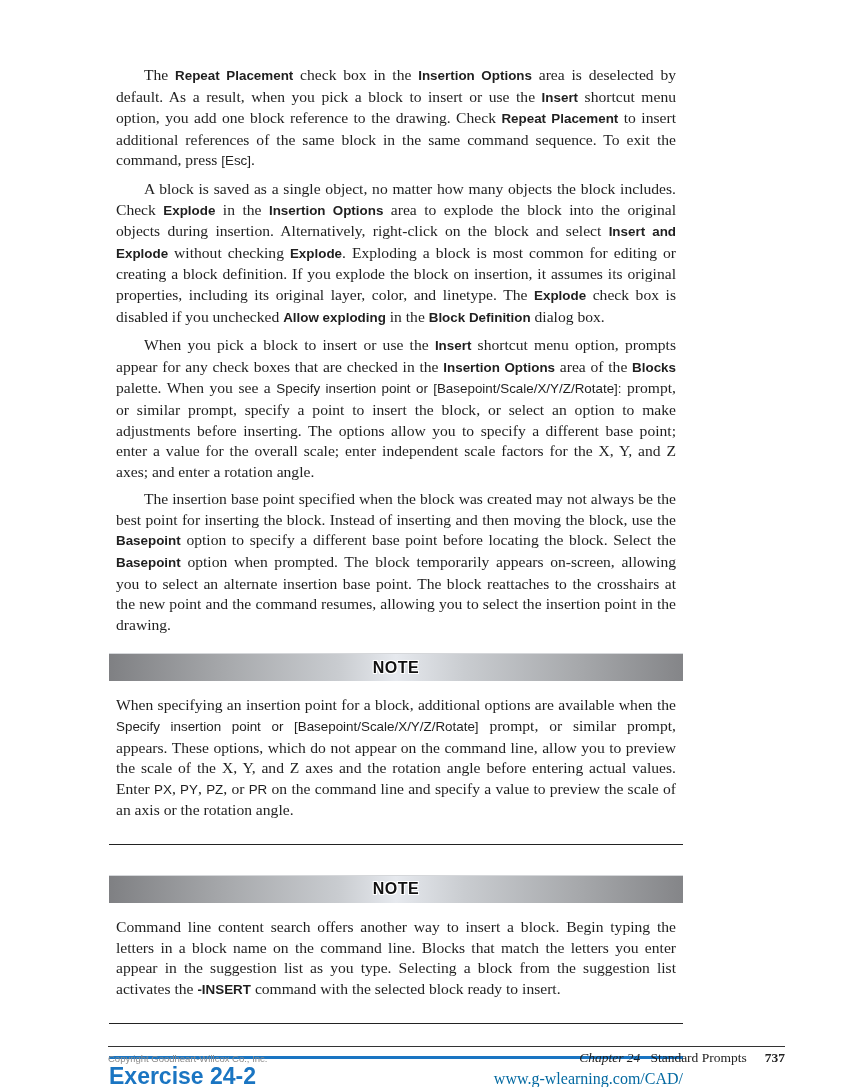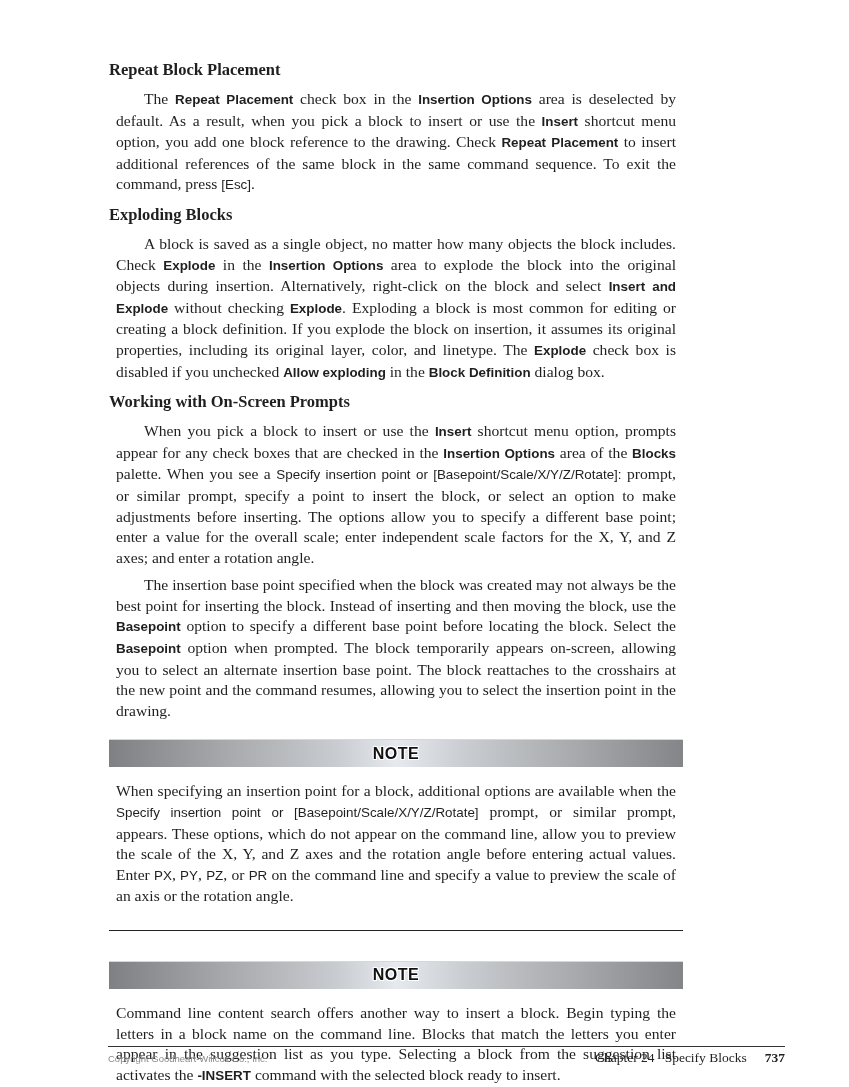--- a/index.html
+++ b/index.html
@@ -20,41 +20,38 @@
     .note-body { padding-top: 7px; padding-bottom: 16px; border-bottom: 1.5px solid #222; }
     .exercise { margin-top: 32px; border-top: 3px solid #1a75c2; border-bottom: 3px solid #1a75c2; padding: 2px 0 5px 0; }
     .ex-head { display: flex; justify-content: space-between; align-items: baseline; }
     .ex-title { font-family: "Liberation Sans", "DejaVu Sans", sans-serif; font-weight: bold; font-size: 23px; line-height: 30px; color: #1a75c2; }
     .ex-url { font-family: Liberation Serif, serif; font-size: 16px; color: #0369a1; }
     .ex-desc { margin-top: 0px; }
     .footer { position: absolute; left: 108px; top: 1046px; width: 677px; border-top: 1px solid #333; padding-top: 3px;
       display: flex; justify-content: space-between; align-items: baseline; }
     .copyright { font-family: "Liberation Sans", "DejaVu Sans", sans-serif; font-size: 9.5px; color: #8a8a8a; }
     .runhead { font-family: "Liberation Serif", "DejaVu Serif", serif; font-size: 13.5px; color: #222; }
-    .runhead .chap { }
+    .runhead .chap { font-style: italic; }
     .runhead .title { margin-left: 10px; }
     .runhead .pnum { font-weight: bold; margin-left: 18px; }
   </style>
 </head>
 <body>
 
 <div class="page">
 
   <div class="sec">
-    <h3>Repeat Block Placement</h3>
     <p class="indent rich">The <span class="ui">Repeat Placement</span> check box in the <span class="ui">Insertion Options</span> area is deselected by default. As a result, when you pick a block to insert or use the <span class="ui">Insert</span> shortcut menu option, you add one block reference to the drawing. Check <span class="ui">Repeat Placement</span> to insert additional references of the same block in the same command sequence. To exit the command, press <span class="prompt">[Esc]</span>.</p>
   </div>
 
   <div class="sec">
-    <h3>Exploding Blocks</h3>
     <p class="indent rich">A block is saved as a single object, no matter how many objects the block includes. Check <span class="ui">Explode</span> in the <span class="ui">Insertion Options</span> area to explode the block into the original objects during insertion. Alternatively, right-click on the block and select <span class="ui">Insert and Explode</span> without checking <span class="ui">Explode</span>. Exploding a block is most common for editing or creating a block definition. If you explode the block on insertion, it assumes its original properties, including its original layer, color, and linetype. The <span class="ui">Explode</span> check box is disabled if you unchecked <span class="ui">Allow exploding</span> in the <span class="ui">Block Definition</span> dialog box.</p>
   </div>
 
   <div class="sec">
-    <h3>Working with On-Screen Prompts</h3>
     <p class="indent rich">When you pick a block to insert or use the <span class="ui">Insert</span> shortcut menu option, prompts appear for any check boxes that are checked in the <span class="ui">Insertion Options</span> area of the <span class="ui">Blocks</span> palette. When you see a <span class="prompt">Specify insertion point or [Basepoint/Scale/X/Y/Z/Rotate]:</span> prompt, or similar prompt, specify a point to insert the block, or select an option to make adjustments before inserting. The options allow you to specify a different base point; enter a value for the overall scale; enter independent scale factors for the X, Y, and Z axes; and enter a rotation angle.</p>
     <p class="indent rich">The insertion base point specified when the block was created may not always be the best point for inserting the block. Instead of inserting and then moving the block, use the <span class="ui">Basepoint</span> option to specify a different base point before locating the block. Select the <span class="ui">Basepoint</span> option when prompted. The block temporarily appears on-screen, allowing you to select an alternate insertion base point. The block reattaches to the crosshairs at the new point and the command resumes, allowing you to select the insertion point in the drawing.</p>
   </div>
 
   <div class="note">
     <div class="note-bar">
       <span class="note-label">NOTE</span>
     </div>
     <div class="note-body">
       <p class="rich">When specifying an insertion point for a block, additional options are available when the <span class="prompt">Specify insertion point or [Basepoint/Scale/X/Y/Z/Rotate]</span> prompt, or similar prompt, appears. These options, which do not appear on the command line, allow you to preview the scale of the X, Y, and Z axes and the rotation angle before entering actual values. Enter <span class="prompt">PX</span>, <span class="prompt">PY</span>, <span class="prompt">PZ</span>, or <span class="prompt">PR</span> on the command line and specify a value to preview the scale of an axis or the rotation angle.</p>
@@ -75,15 +72,15 @@
       <span class="ex-title">Exercise 24-2</span>
       <span class="ex-url">www.g-wlearning.com/CAD/</span>
     </div>
     <p class="ex-desc">Complete the exercise on the companion website.</p>
   </div>
 </div>
 
 <div class="footer">
   <span class="copyright">Copyright Goodheart-Willcox Co., Inc.</span>
   <span class="runhead">
-    <span class="chap">Chapter 24</span><span class="title">Specify Blocks</span><span class="pnum">737</span>
+    <span class="chap">Chapter 24</span><span class="title">Standard Prompts</span><span class="pnum">737</span>
   </span>
 </div>
 
 </body></html>

